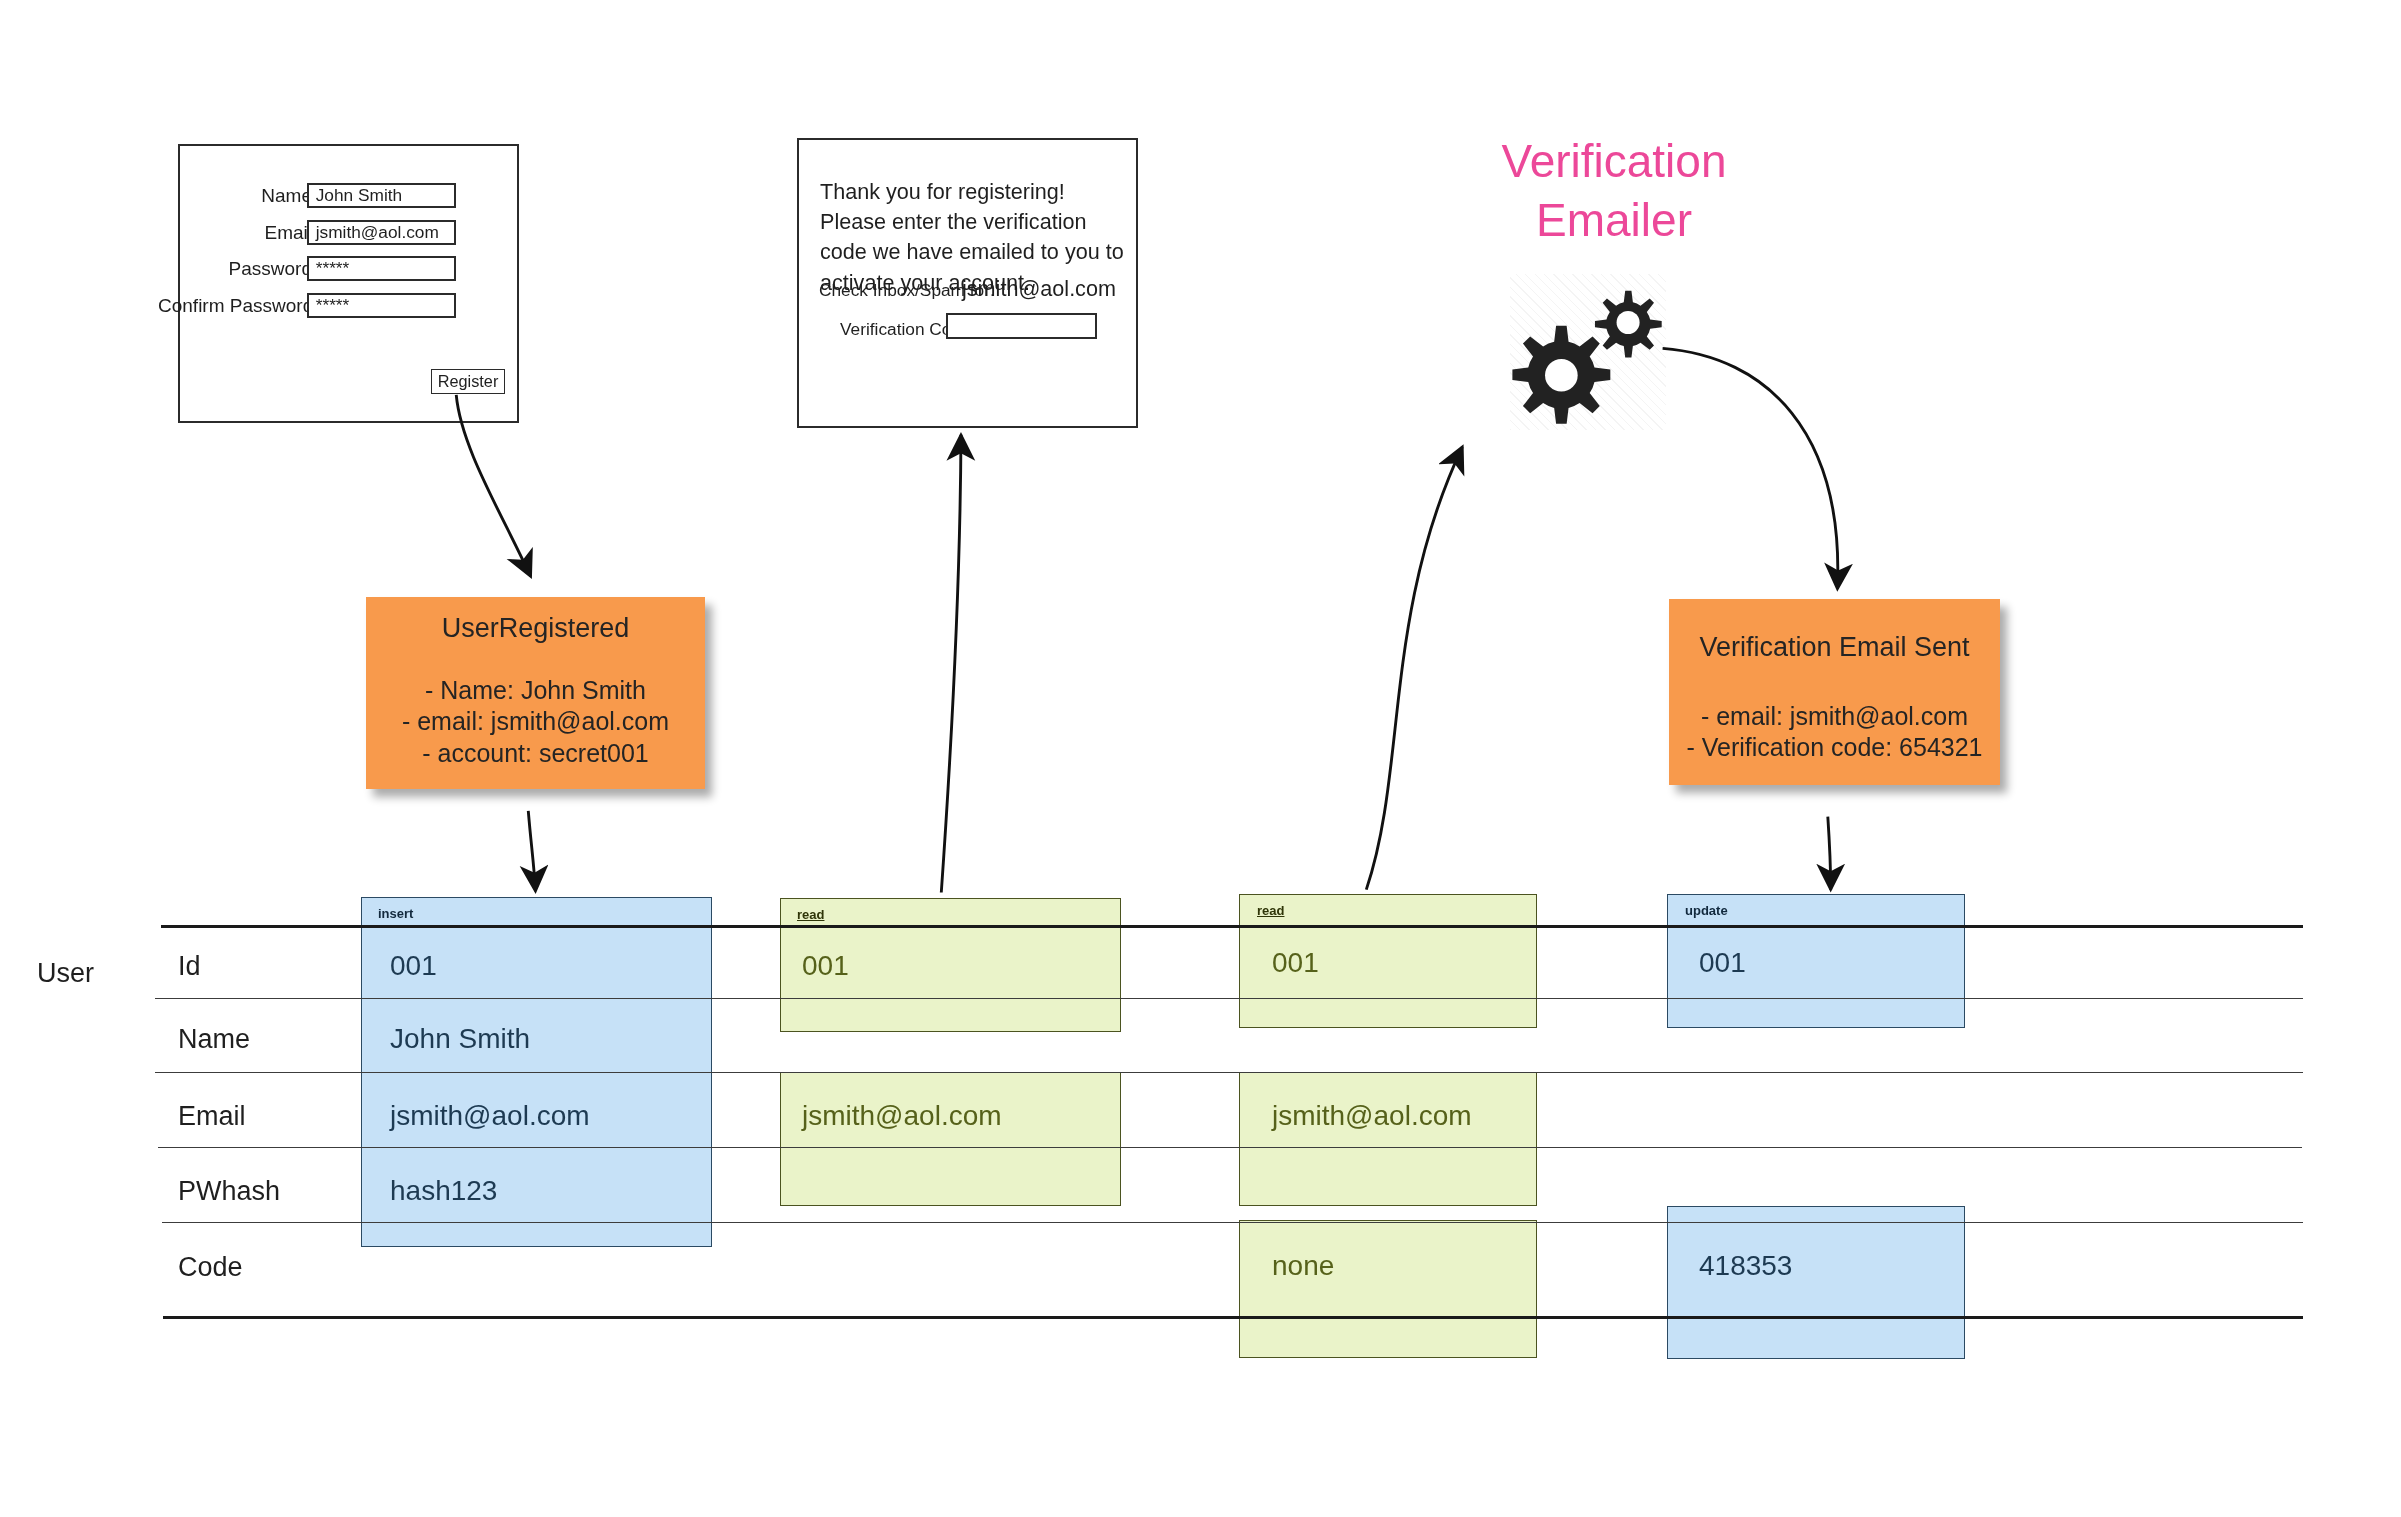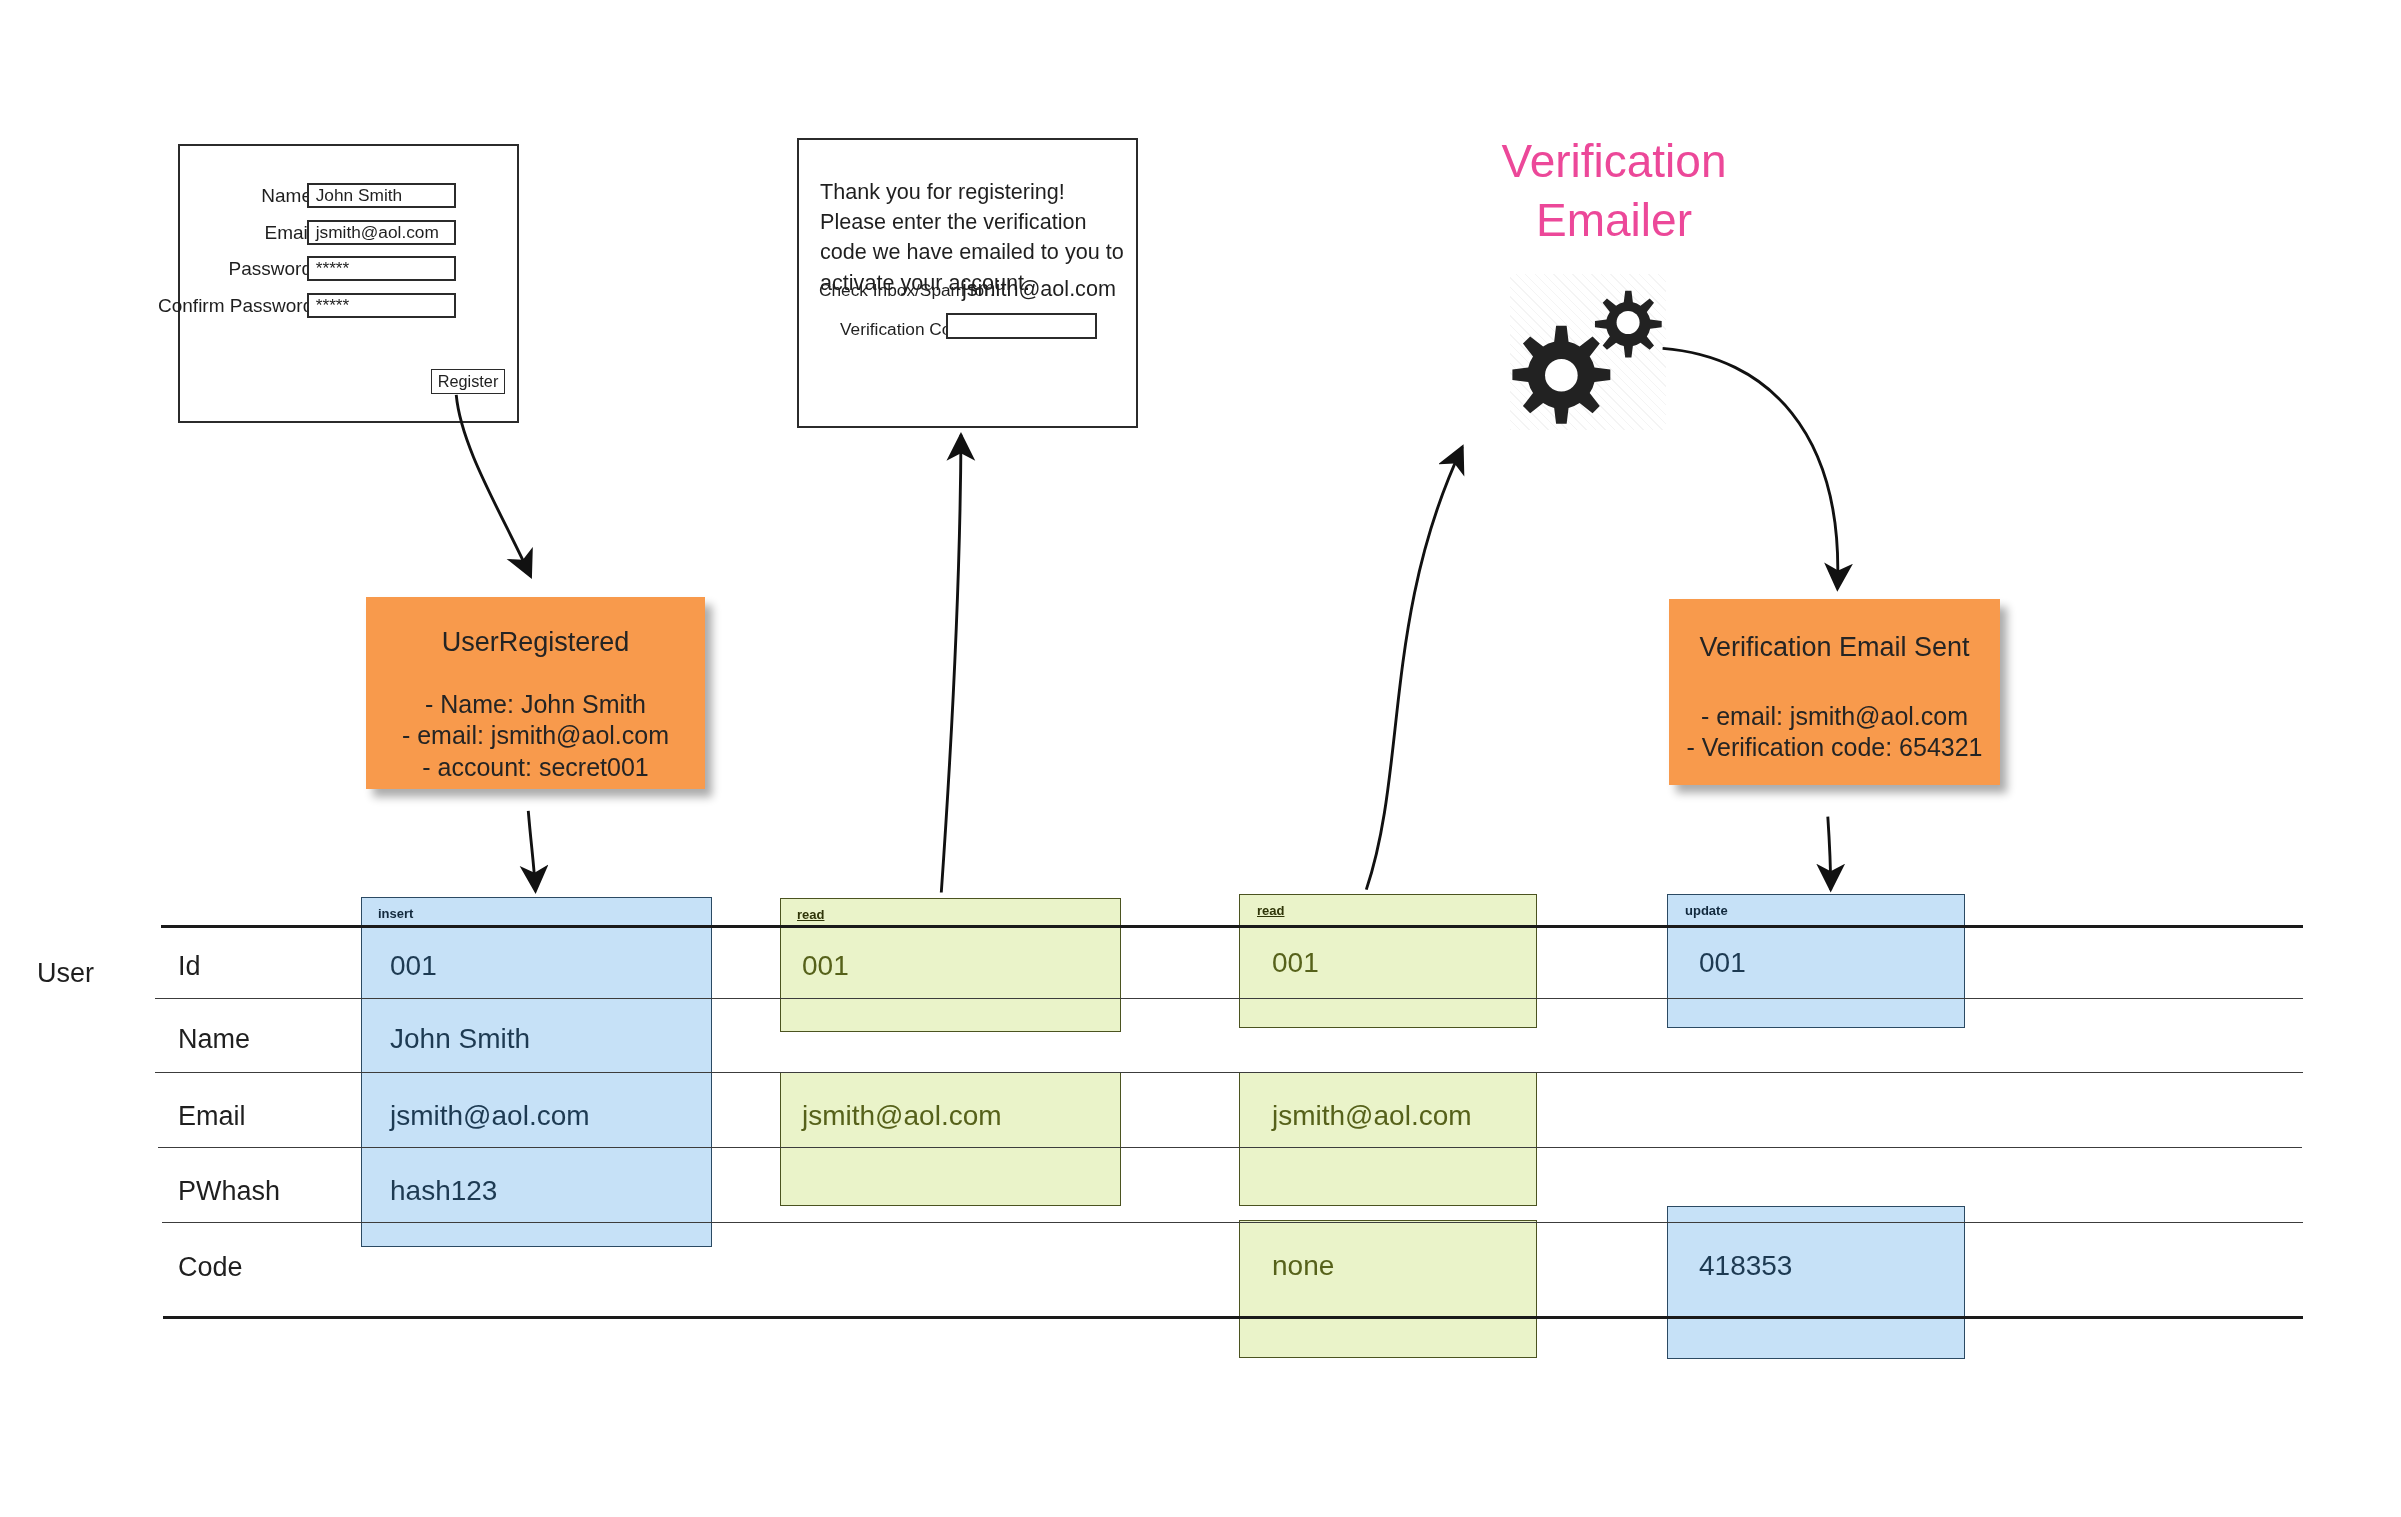--- a/index.html
+++ b/index.html
@@ -210,21 +210,21 @@
         <path d="M96 108
                  l22 0 l4 33 a66 66 0 0 1 23 10 l27-21 l15 15 l-21 27 a66 66 0 0 1 10 23 l33 4 l0 22 l-33 4
                  a66 66 0 0 1 -10 23 l21 27 l-15 15 l-27-21 a66 66 0 0 1 -23 10 l-4 33 l-22 0 l-4-33
                  a66 66 0 0 1 -23-10 l-27 21 l-15-15 l21-27 a66 66 0 0 1 -10-23 l-33-4 l0-22 l33-4
                  a66 66 0 0 1 10-23 l-21-27 l15-15 l27 21 a66 66 0 0 1 23-10 z"></path>
         <circle cx="107" cy="211" r="34" fill="#ffffff"></circle>
       </g>
     </svg>
   </div>
 
-  <div class="event-card abs" style="left:366px; top:597px; width:339px; height:192px; padding-top:31px;">
+  <div class="event-card abs" style="left:366px; top:597px; width:339px; height:192px; padding-top:17px;">
     <div class="event-title">UserRegistered</div>
     <div style="height:31px;"></div>
     <div class="event-line">- Name: John Smith</div>
     <div class="event-line">- email: jsmith@aol.com</div>
     <div class="event-line">- account: secret001</div>
   </div>
 
   <div class="event-card abs" style="left:1669px; top:599px; width:331px; height:186px; padding-top:34px;">
     <div class="event-title">Verification Email Sent</div>
     <div style="height:38px;"></div>

